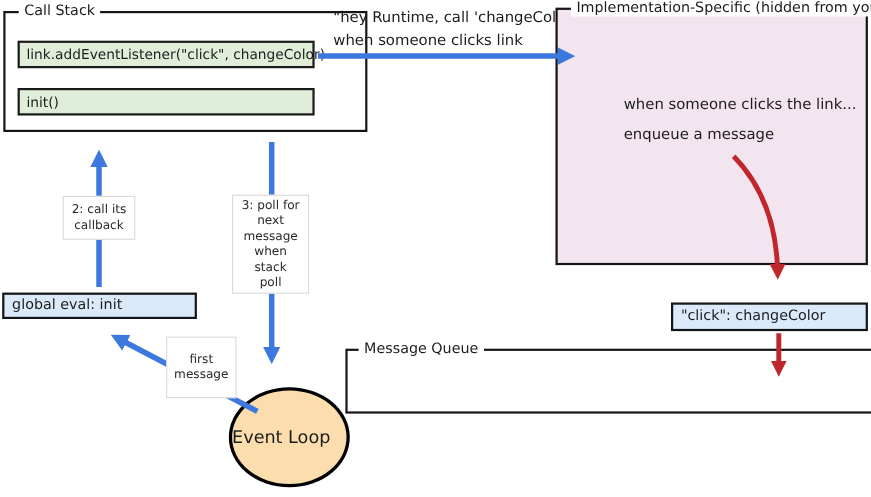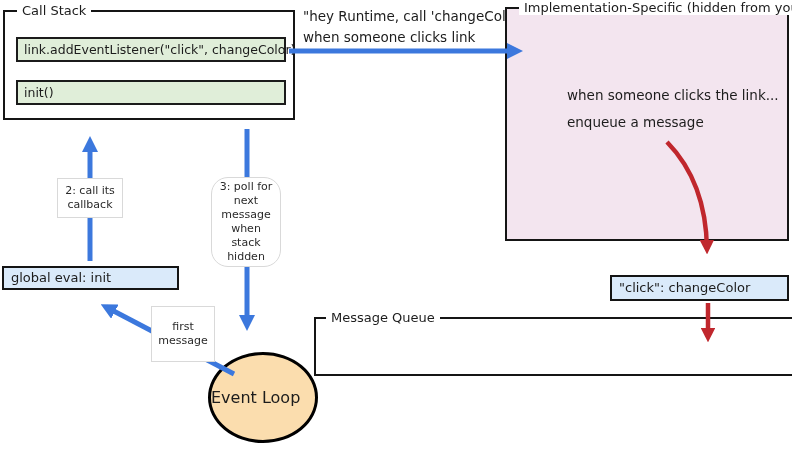--- a/index.html
+++ b/index.html
@@ -6,21 +6,21 @@
   .canvas {
     position:relative; width:792px; height:452px; overflow:hidden;
     background:#ffffff; font-family:"DejaVu Sans", sans-serif; color:#1c1c1c;
   }
   
   .frame-box { position:absolute; border:2.5px solid #151515; background:#ffffff; }
   .box-title {
     position:absolute; top:-9px; left:12px; background:#ffffff;
     padding:0 5px; font-size:13px; white-space:nowrap;
   }
-  #call-stack   { left:3px;   top:10px;  width:288px; height:106px; }
+  #call-stack   { left:3px;   top:10px;  width:288px; height:106px;padding-left:39px; }
   #impl-box     { left:505px; top:7px;   width:280px; height:230px; background:#f3e5ef; }
   #impl-box .box-title { background:#ffffff; }
   #message-queue{ left:272px; top:317px; width:511px; height:55px; z-index:2;margin-left:42px; }
   #message-queue .box-title { left:10px; }
 
   .stack-frame {
     position:absolute; left:11px; width:260px; height:21px;
     background:#e0eed9; border:2px solid #1b1b1b;
     font-size:12.5px; line-height:21px; padding-left:6px; white-space:nowrap;
   }
@@ -51,21 +51,21 @@
   }
 
   .arrows { position:absolute; left:0; top:0; z-index:3; pointer-events:none; }
 
   .step-label {
     position:absolute; background:#ffffff; border:1px solid #d9d9d9; z-index:4;
     display:flex; flex-direction:column; justify-content:center; align-items:center;
     font-size:11px; line-height:14px; color:#2a2a2a; text-align:center;
   }
   #step-callback { left:57px;  top:178px; width:64px; height:38px; }
-  #step-poll     { left:211px; top:177px; width:68px; height:88px;border-radius:17px; }
+  #step-poll     { left:211px; top:177px; width:68px; height:88px; }
   #step-dequeue  { left:151px; top:306px; width:62px; height:54px; }
 </style>
 </head>
 <body>
 
 <div class="canvas">
 
   <div class="frame-box" id="call-stack">
     <span class="box-title">Call Stack</span>
     <div class="stack-frame" id="stack-frame-0">link.addEventListener("click", changeColor)</div>
@@ -115,20 +115,20 @@
   <div class="step-label" id="step-callback">
     <div>2: call its</div>
     <div>callback</div>
   </div>
   <div class="step-label" id="step-poll">
     <div>3: poll for</div>
     <div>next</div>
     <div>message</div>
     <div>when</div>
     <div>stack</div>
-    <div>hidden</div>
+    <div>poll</div>
   </div>
   <div class="step-label" id="step-dequeue">
     <div>first</div>
     <div>message</div>
   </div>
 
 </div>
 
 </body></html>

